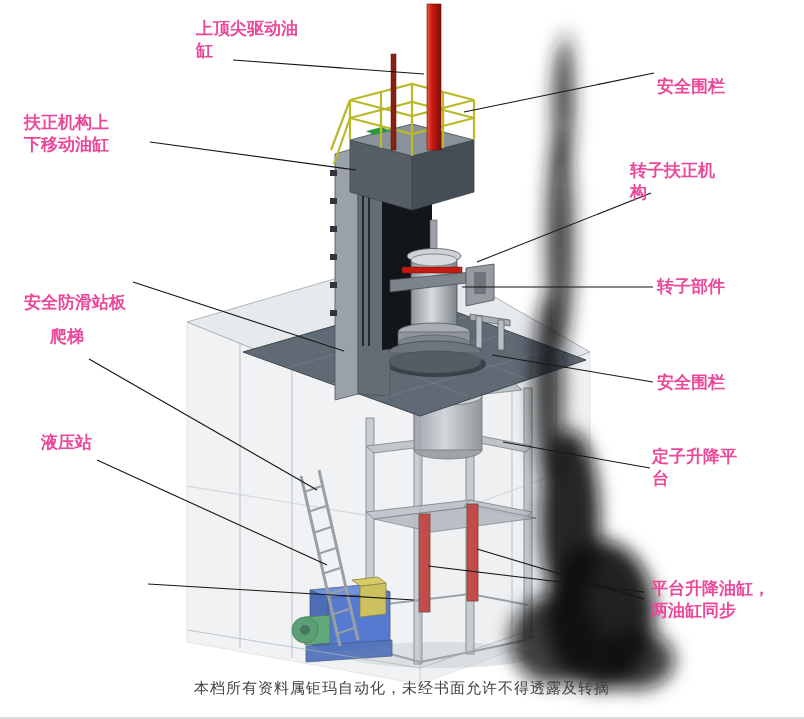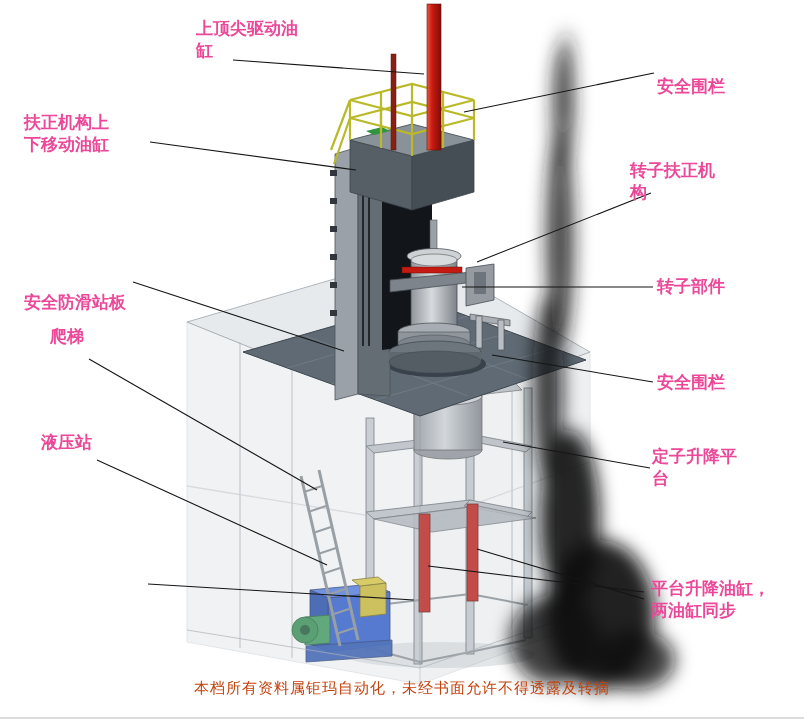--- a/index.html
+++ b/index.html
@@ -28,21 +28,21 @@
   #lbl-antislip{left:24px;top:268px;margin-top:24px;}
   #lbl-rotor-part{left:657px;top:276px;text-align:center;}
   #lbl-ladder{left:50px;top:326px;}
   #lbl-stator-part{left:657px;top:372px;}
   #lbl-hydraulic{left:41px;top:432px;}
   #lbl-stator-platform{left:652px;top:446px;width:96px;}
   #lbl-jack{left:27px;top:554px;width:96px;}
   #lbl-platform-cyl{left:645px;top:578px;width:132px;margin-left:6px;}
   #footer{
     position:absolute;left:0;top:679px;width:100%;text-align:center;
-    font-size:15px;font-weight:500;color:#c2410c;letter-spacing:1px;z-index:6;
+    font-size:15px;font-weight:500;color:#404040;letter-spacing:1px;z-index:6;
   }
   #bottom-edge{position:absolute;left:0;bottom:0;width:100%;height:2px;background:#dcdcdc;}
   #scene{position:absolute;left:0;top:0;z-index:1;}
 </style>
 </head>
 <body>
 
 <div id="page">
 
   <svg id="scene" width="804" height="719" viewBox="0 0 804 719">

